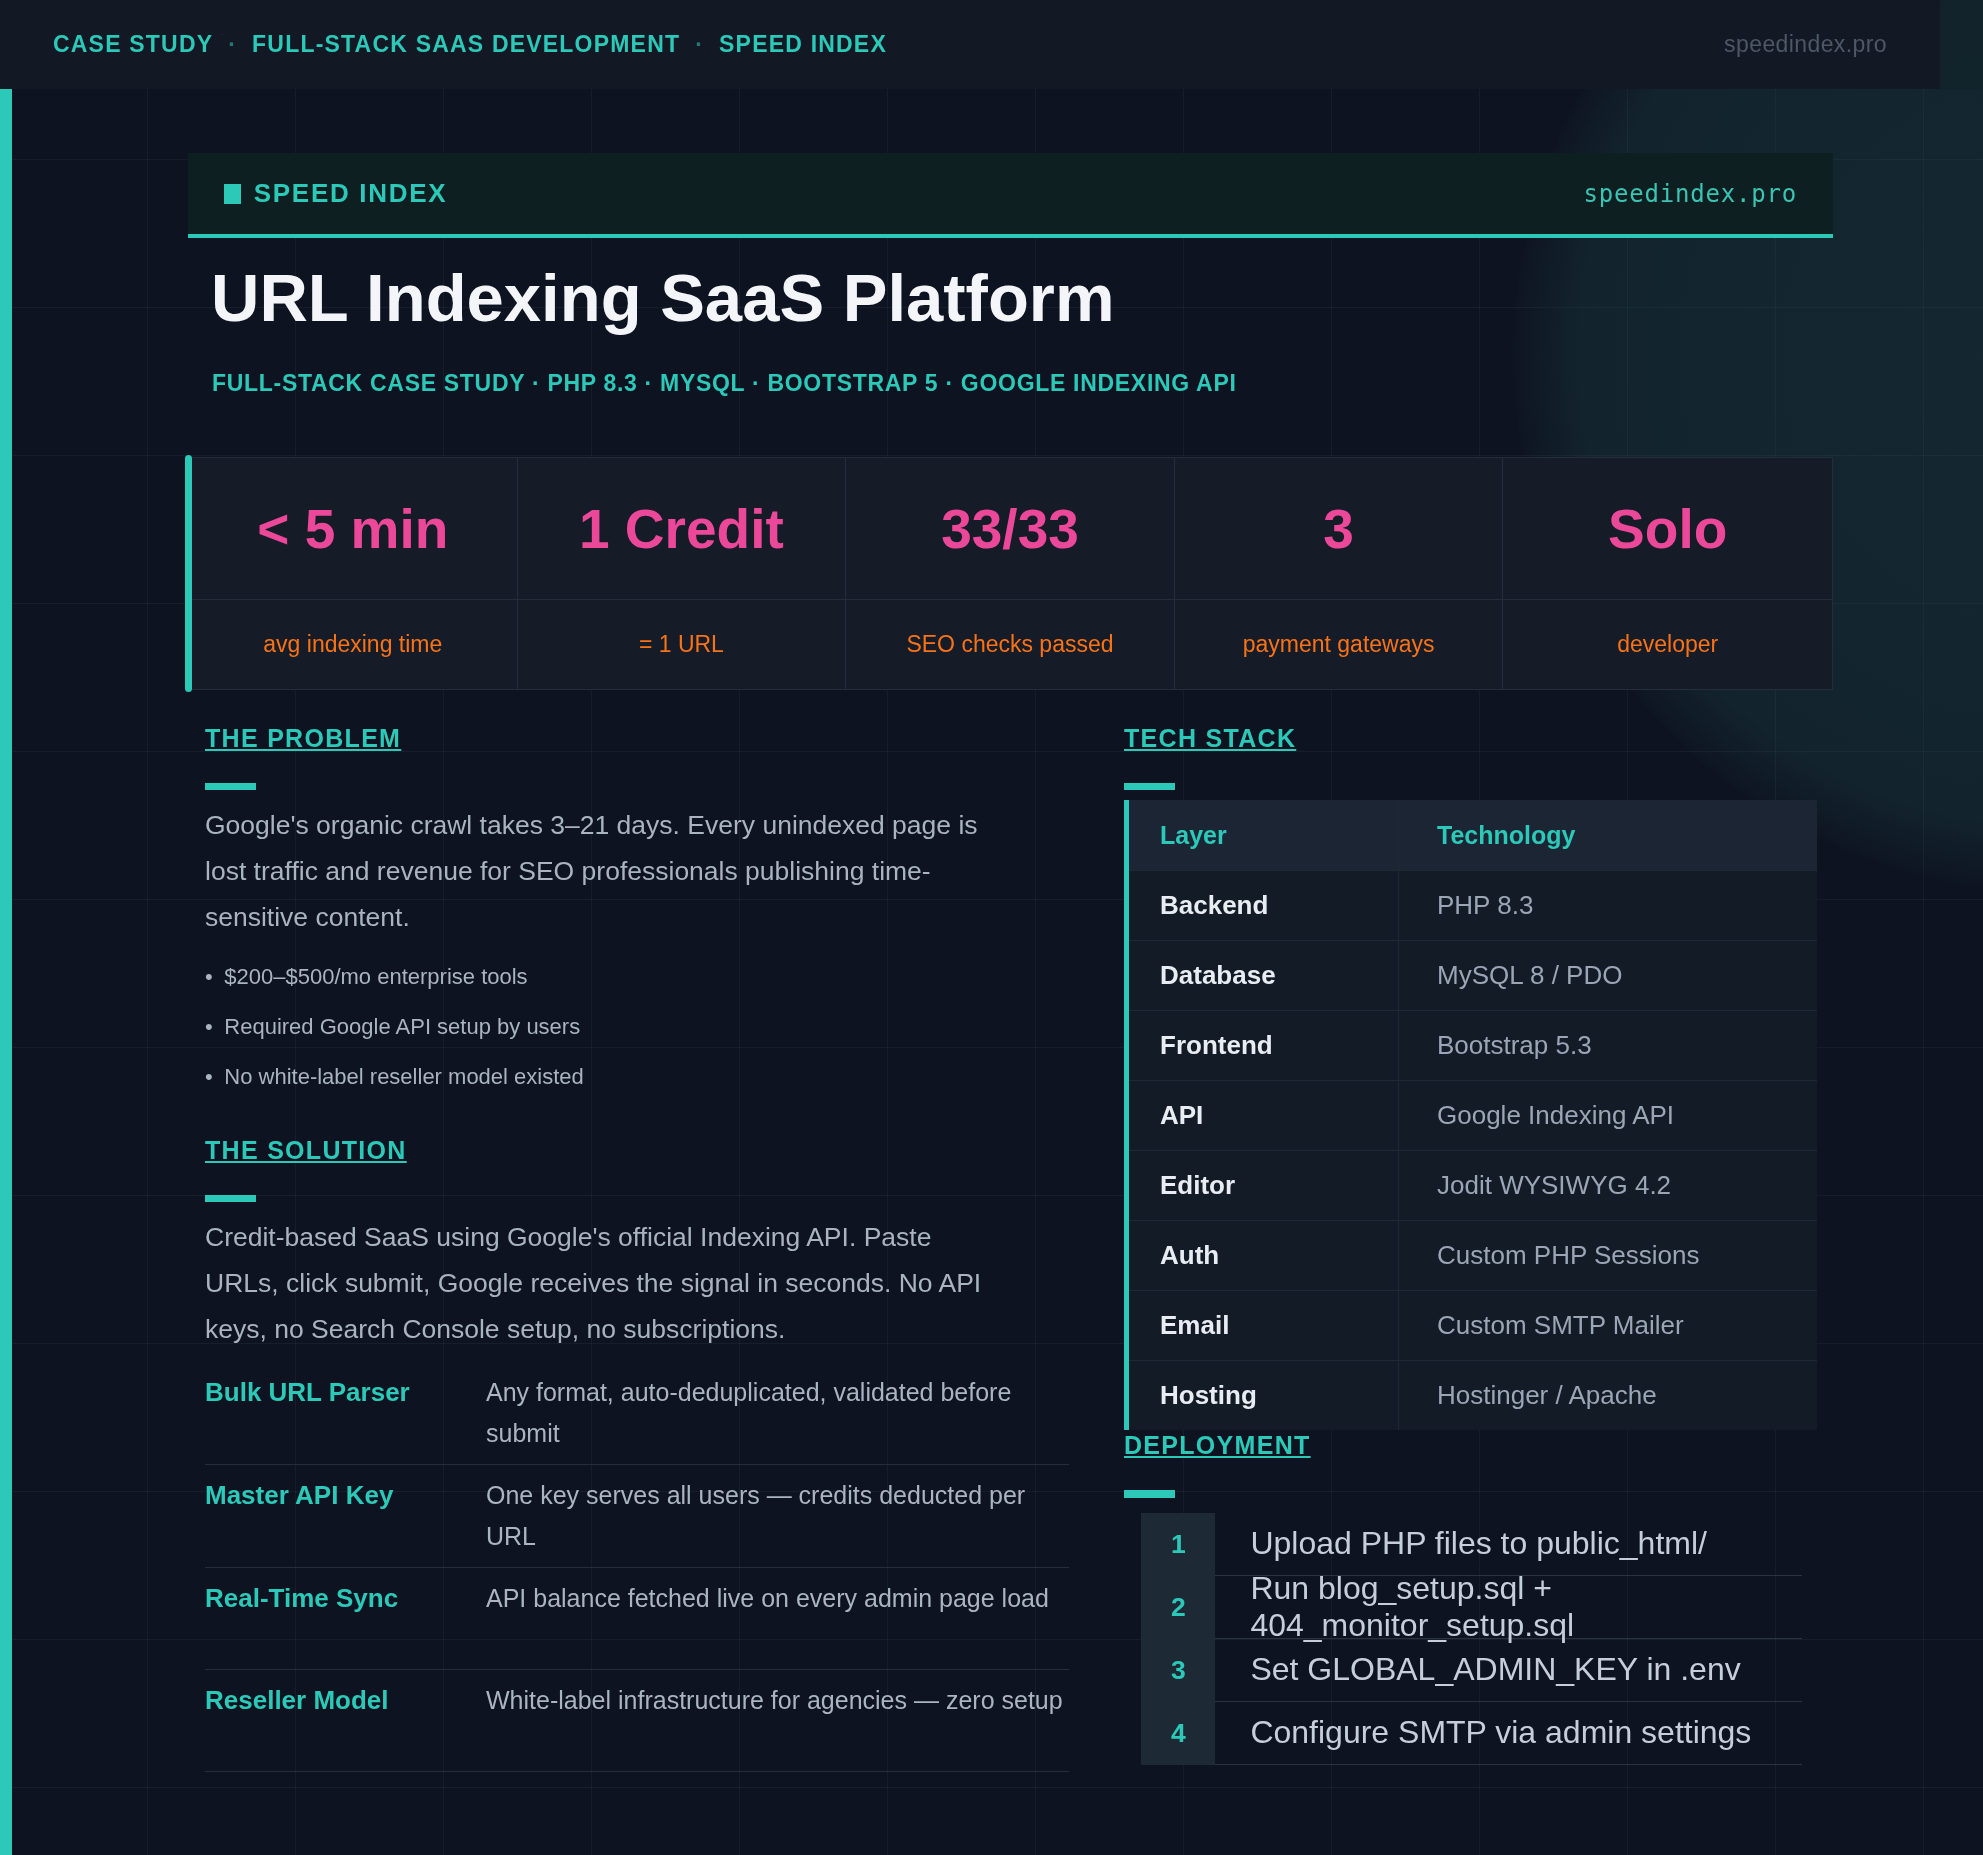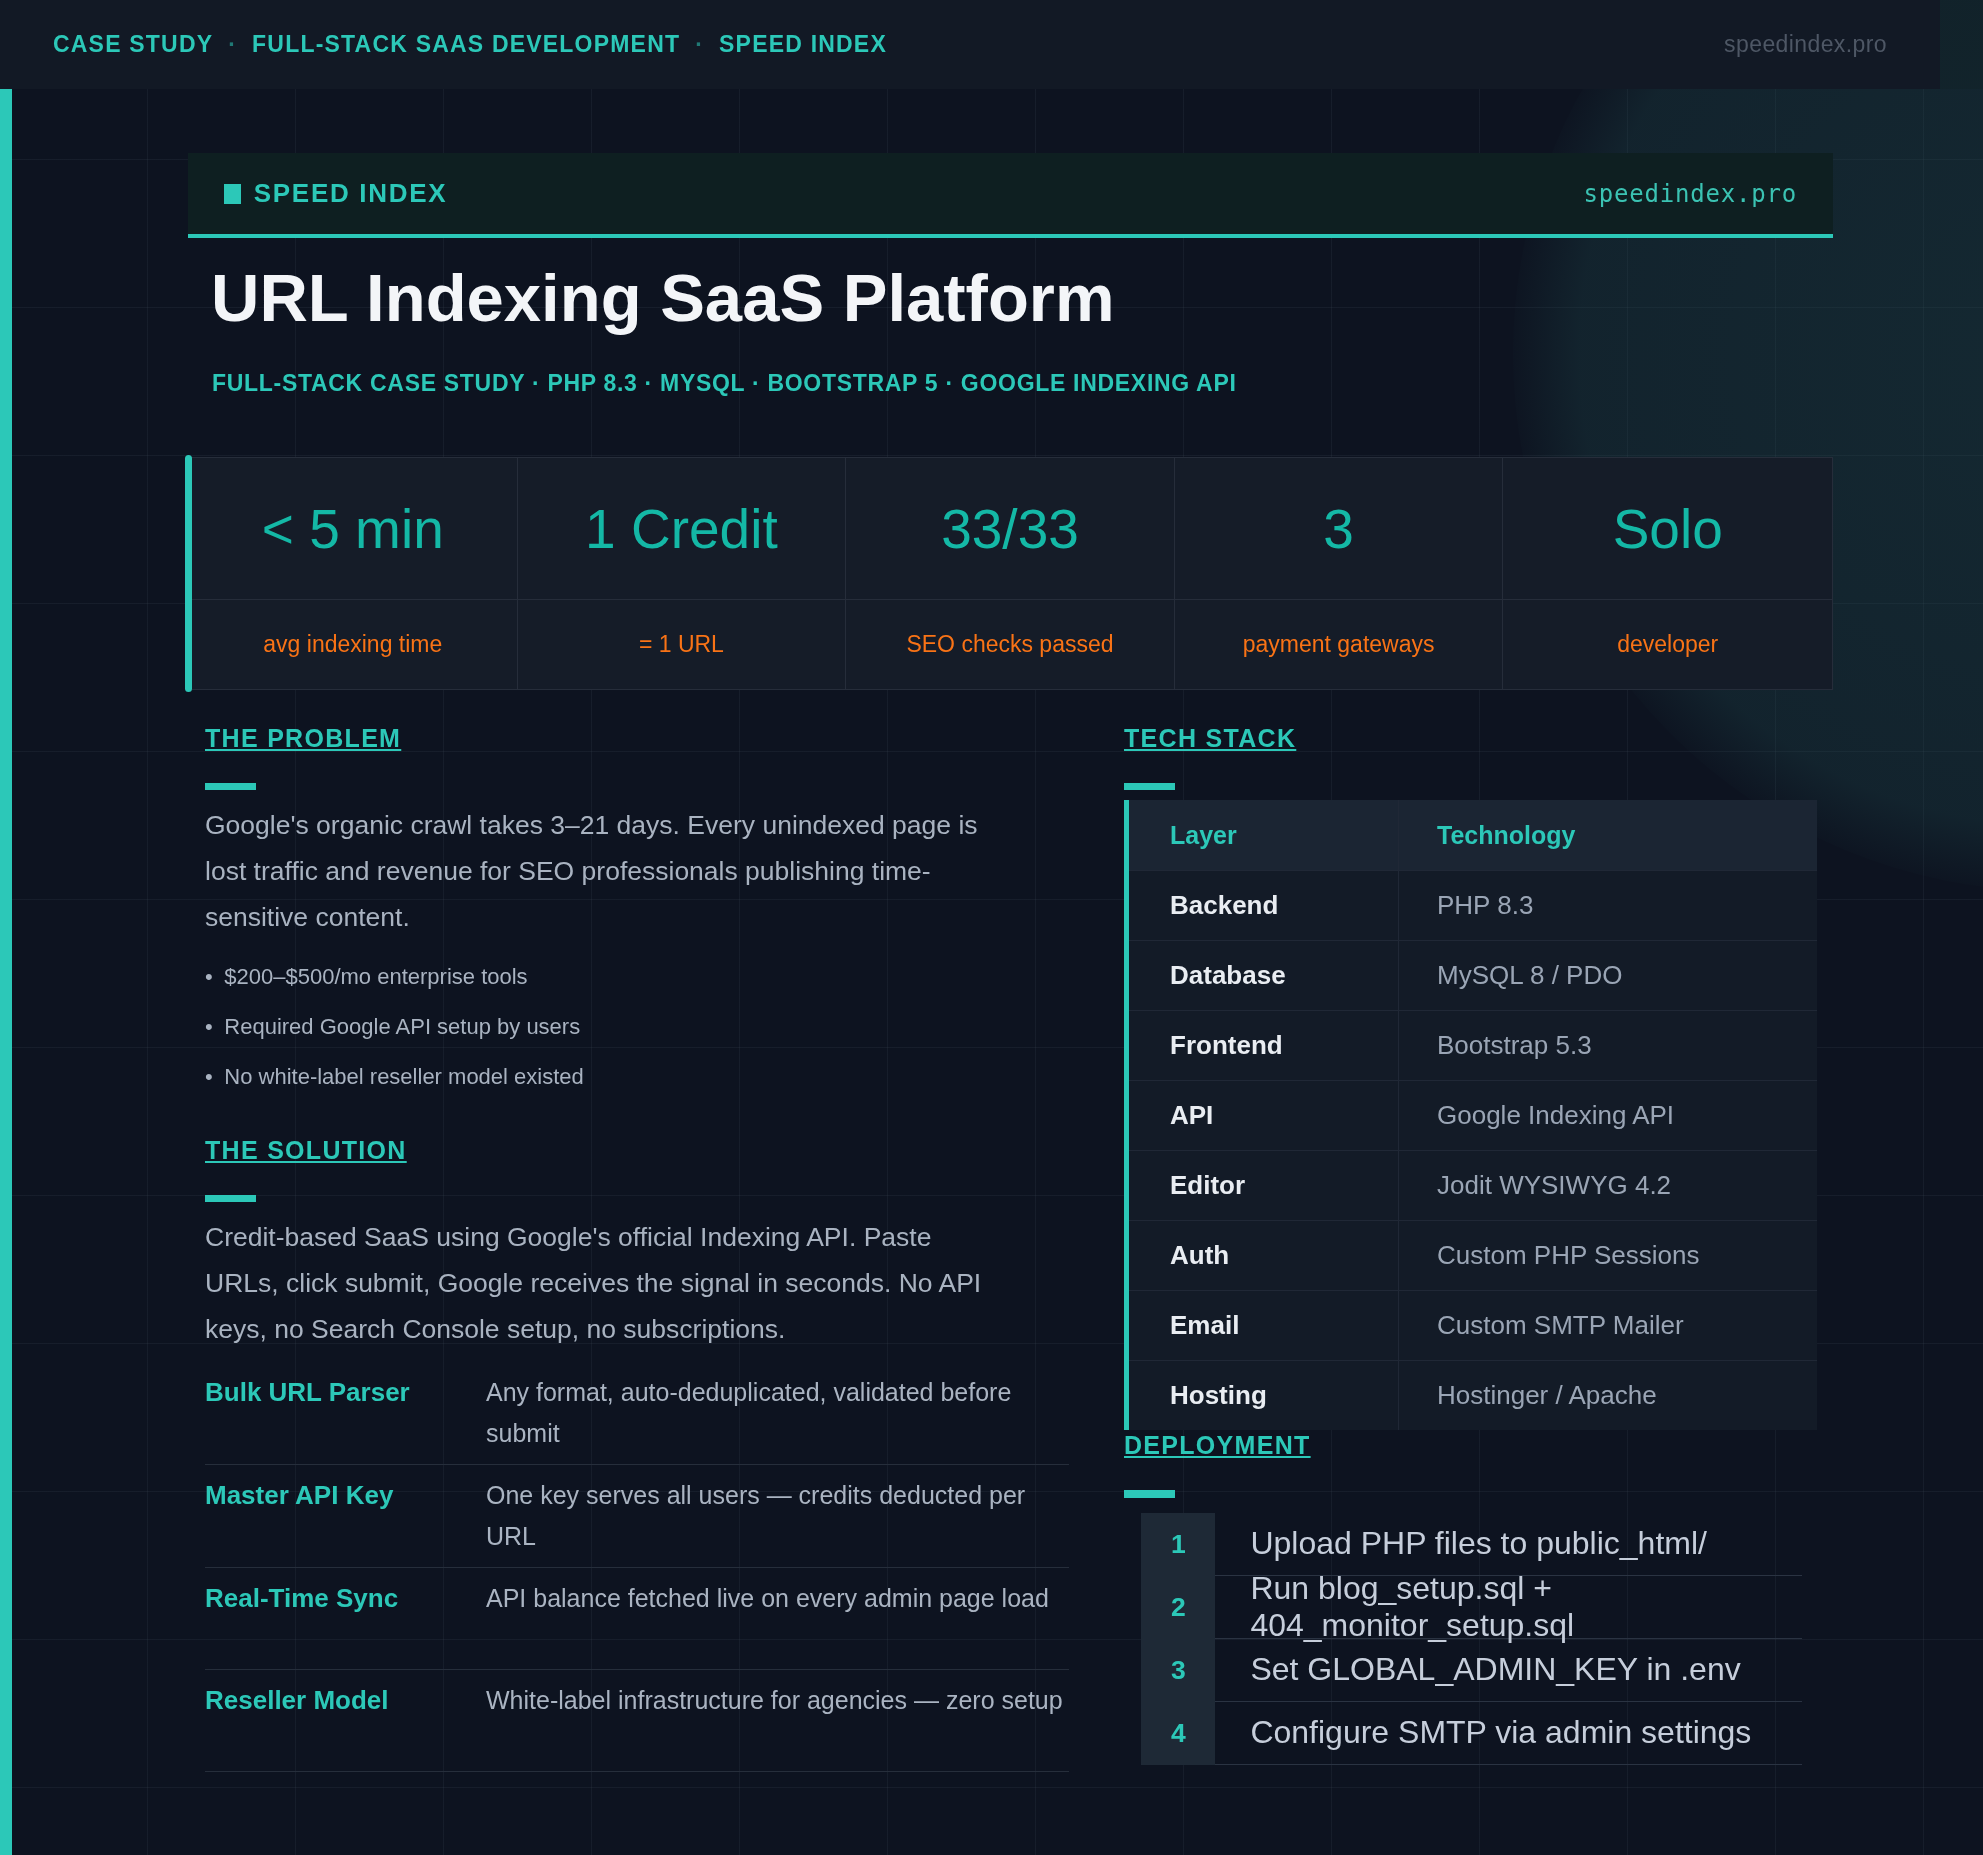--- a/index.html
+++ b/index.html
@@ -59,21 +59,21 @@
     display:grid;grid-template-columns:repeat(5,1fr);
   }
   .stats::before{
     content:"";position:absolute;left:-4.1px;top:-3.3px;bottom:-3.3px;width:7.4px;
     background:#2cc8b8;border-radius:5px;
   }
   .stat{display:flex;flex-direction:column;border-right:0.8px solid #262d3a;}
   .stat:last-child{border-right:none;}
   .stat-value{
     height:141px;display:flex;align-items:center;justify-content:center;
-    color:#14b8a6;font-size:55px;font-weight:400;border-bottom:0.8px solid #262d3a;
+    color:#ec4899;font-size:55px;font-weight:700;border-bottom:0.8px solid #262d3a;
   }
   .stat-label{flex:1;display:flex;align-items:center;justify-content:center;
     color:#f97316;font-size:23px;}
   
   .col-left{position:absolute;left:205px;top:634px;width:864px;}
   .col-right{position:absolute;left:1124px;top:634px;width:694px;}
   h2.sec{
     margin:0;color:#2cc8b8;font-size:25px;line-height:30px;font-weight:800;letter-spacing:1.3px;text-decoration:underline;
   }
   .bar{width:51px;height:7.4px;background:#2cc8b8;margin-top:30px;}
@@ -94,21 +94,21 @@
   .feature-label{color:#2cc8b8;font-size:26px;font-weight:700;line-height:41px;}
   .feature-desc{color:#aab4c2;font-size:25px;line-height:41px;max-width:587px;}
   
   .tech-table{
     margin-top:10px;width:693px;box-sizing:border-box;
     border-left:5.8px solid #2cc8b8;background:#131b27;
   }
   .tr{display:grid;grid-template-columns:269px 1fr;height:70px;box-sizing:border-box;}
   .tr + .tr{border-top:0.8px solid #202836;}
   .tr .td{display:flex;align-items:center;box-sizing:border-box;}
-  .tr .c1{padding-left:41px;}
+  .tr .c1{padding-left:31px;}
   .tr .c2{padding-left:38px;border-left:0.8px solid #202836;}
   .tr.th{background:#1b2533;}
   .tr.th .td{color:#2cc8b8;font-size:25px;font-weight:700;}
   .tr .layer{color:#e9edf2;font-size:26px;font-weight:700;}
   .tr .val{color:#9aa5b5;font-size:26px;}
   
   .deploy-h{margin-top:25px;}
   .steps{margin:15px 0 0 17.4px;width:661px;}
   .step{display:flex;height:63px;}
   .step-num{

